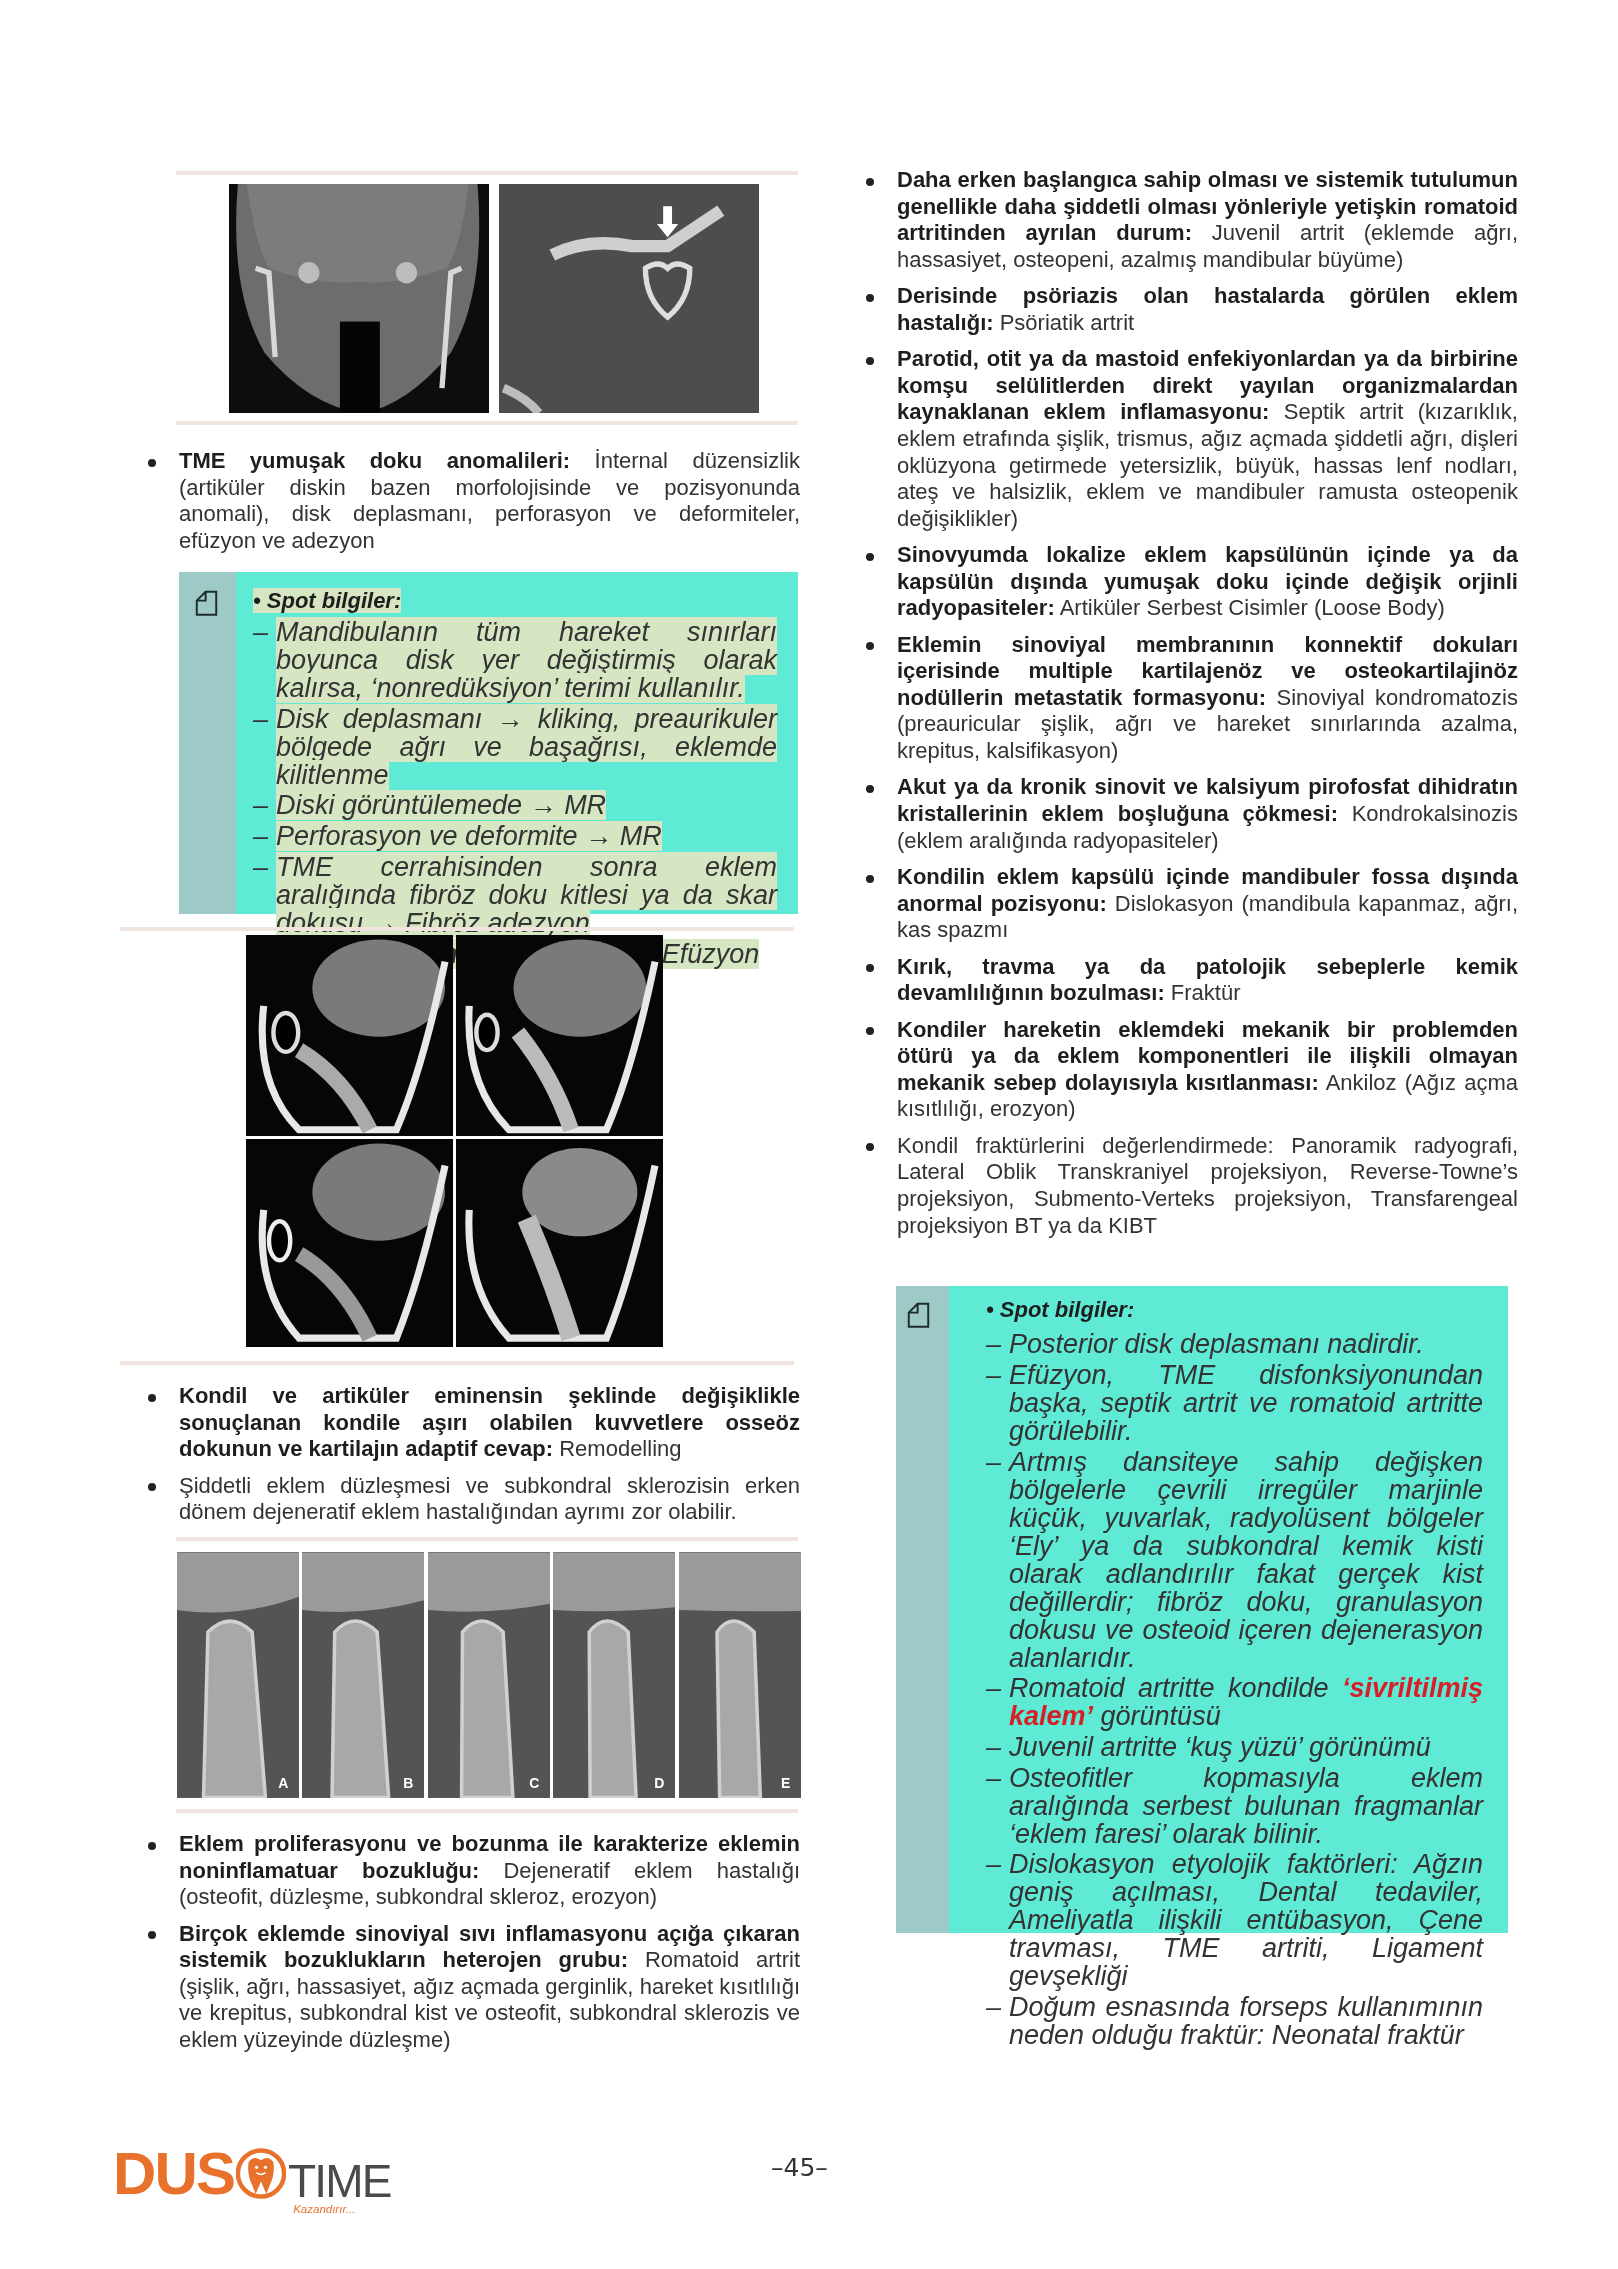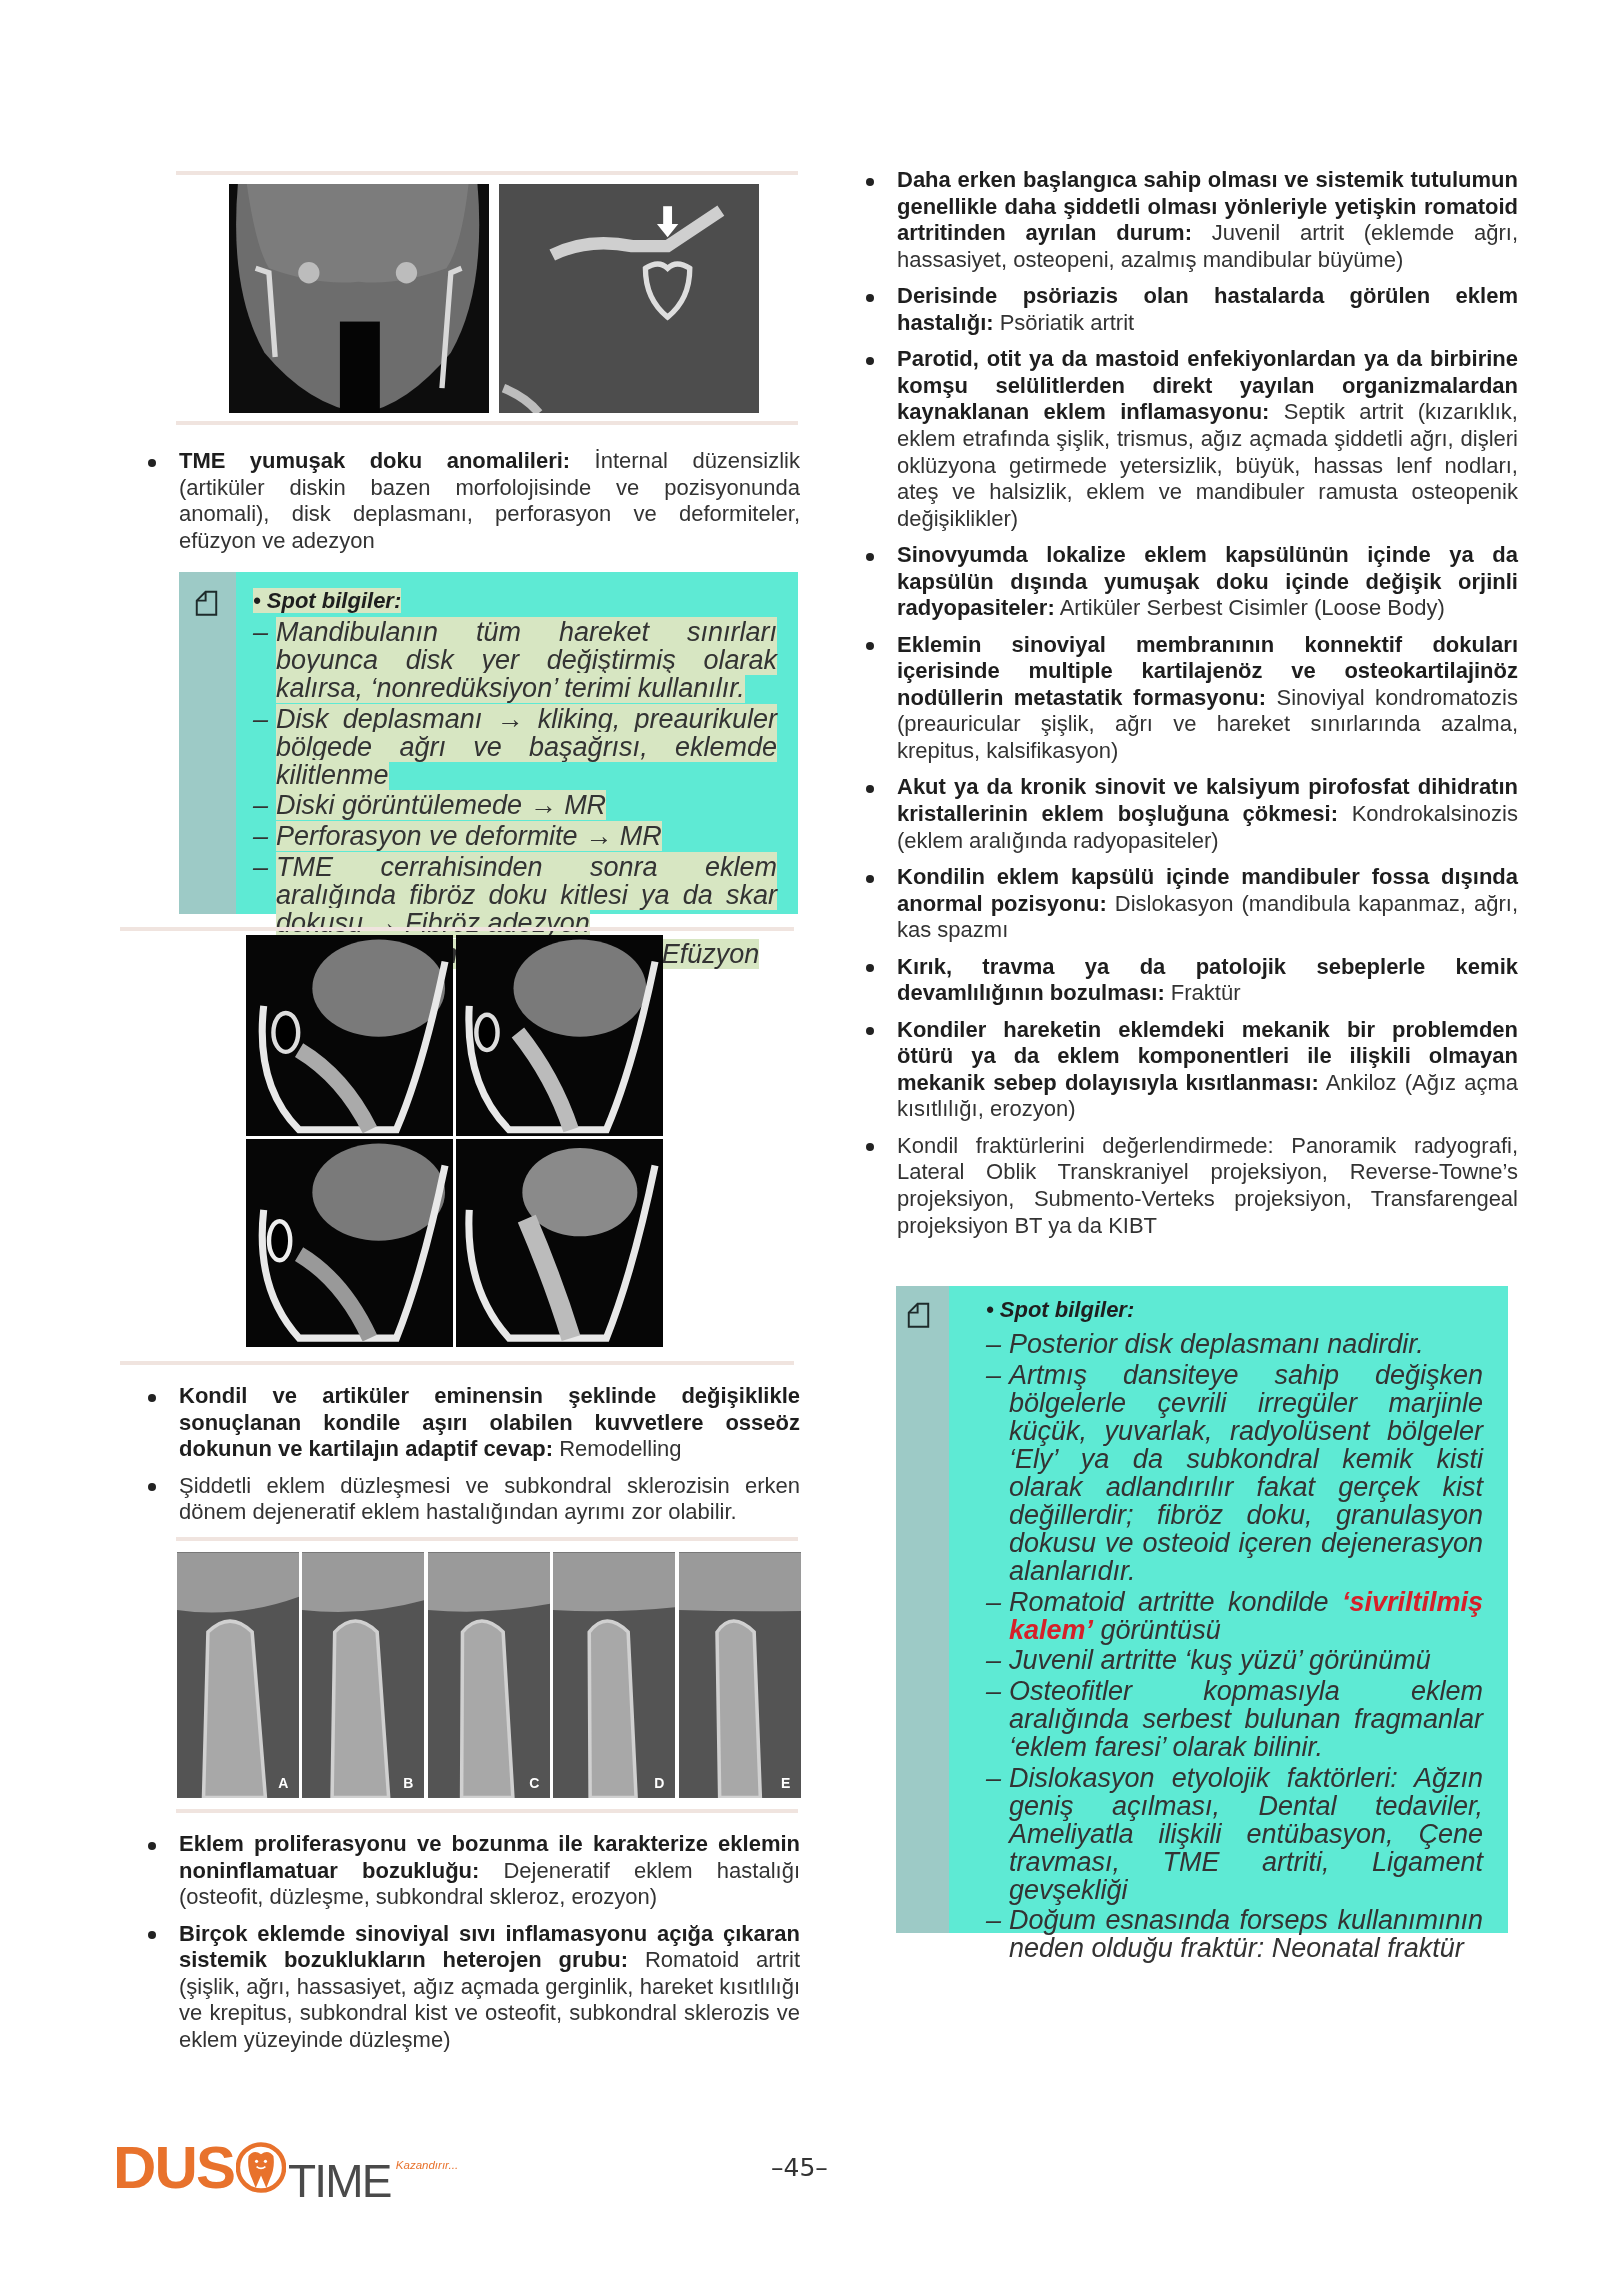--- a/index.html
+++ b/index.html
@@ -177,38 +177,39 @@
 <div class="spot" style="left:896px;top:1286px;width:612px;height:647px;">
   <div class="bar" style="width:53px;">
     <svg class="icon" viewBox="0 0 26 30" style="left:10.6px;top:16px;">
         <path d="M2 28 V12 L12 2 H24 V28 Z M2 12 H12 V2" fill="none" stroke="#1e2b2b" stroke-width="2.2"></path>
       </svg>
   </div>
   <div style="position:absolute;left:90px;top:10.6px;right:25px;">
     <div class="head">• Spot bilgiler:</div>
     <ul id="spot2-list" style="margin-top:7px;">
         <li><span>Posterior disk deplasmanı nadirdir.</span></li>
+        <li><span>Efüzyon, TME disfonksiyonundan başka, septik artrit ve romatoid artritte görülebilir.</span></li>
         <li><span>Artmış dansiteye sahip değişken bölgelerle çevrili irregüler marjinle küçük, yuvarlak, radyolüsent bölgeler ‘Ely’ ya da subkondral kemik kisti olarak adlandırılır fakat gerçek kist değillerdir; fibröz doku, granulasyon dokusu ve osteoid içeren dejenerasyon alanlarıdır.</span></li>
         <li><span>Romatoid artritte kondilde </span><span class="red">‘sivriltilmiş kalem’</span><span> görüntüsü</span></li>
         <li><span>Juvenil artritte ‘kuş yüzü’ görünümü</span></li>
         <li><span>Osteofitler kopmasıyla eklem aralığında serbest bulunan fragmanlar ‘eklem faresi’ olarak bilinir.</span></li>
         <li><span>Dislokasyon etyolojik faktörleri: Ağzın geniş açılması, Dental tedaviler, Ameliyatla ilişkili entübasyon, Çene travması, TME artriti, Ligament gevşekliği</span></li>
         <li><span>Doğum esnasında forseps kullanımının neden olduğu fraktür: Neonatal fraktür</span></li>
       </ul>
   </div>
 </div>
 
 <div class="footer-logo">
   <span style="font-size:60px;font-weight:700;color:#e8722c;letter-spacing:-1.8px;font-family:'Liberation Sans',sans-serif;">DUS</span>
   <svg width="50" height="55" viewBox="0 0 56 62" style="margin:0 1.8px;">
     <circle cx="28" cy="31" r="26" fill="none" stroke="#e8722c" stroke-width="5"></circle>
     <path d="M14 18 Q20 10 28 16 Q36 10 42 18 Q44 32 38 44 L34 54 L28 40 L22 54 L18 44 Q12 32 14 18Z" fill="#e8722c"></path>
     <circle cx="23" cy="24" r="1.8" fill="#fff"></circle>
       <circle cx="33" cy="24" r="1.8" fill="#fff"></circle>
     <path d="M23 30 Q28 34 33 30" stroke="#fff" stroke-width="1.8" fill="none"></path>
   </svg>
-  <div style="display:flex;flex-direction:row;margin-top:27px;">
+  <div style="display:flex;flex-direction:column;margin-top:27px;">
     <span style="font-size:46px;color:#4a4a4a;line-height:44px;font-family:'Liberation Sans',sans-serif;letter-spacing:-1.8px;">TIME</span>
     <span style="font-size:11.5px;color:#e8722c;font-style:italic;margin-left:5.3px;">Kazandırır...</span>
   </div>
 </div>
 <div class="pgno">–45–</div>
 
 
 </body></html>

